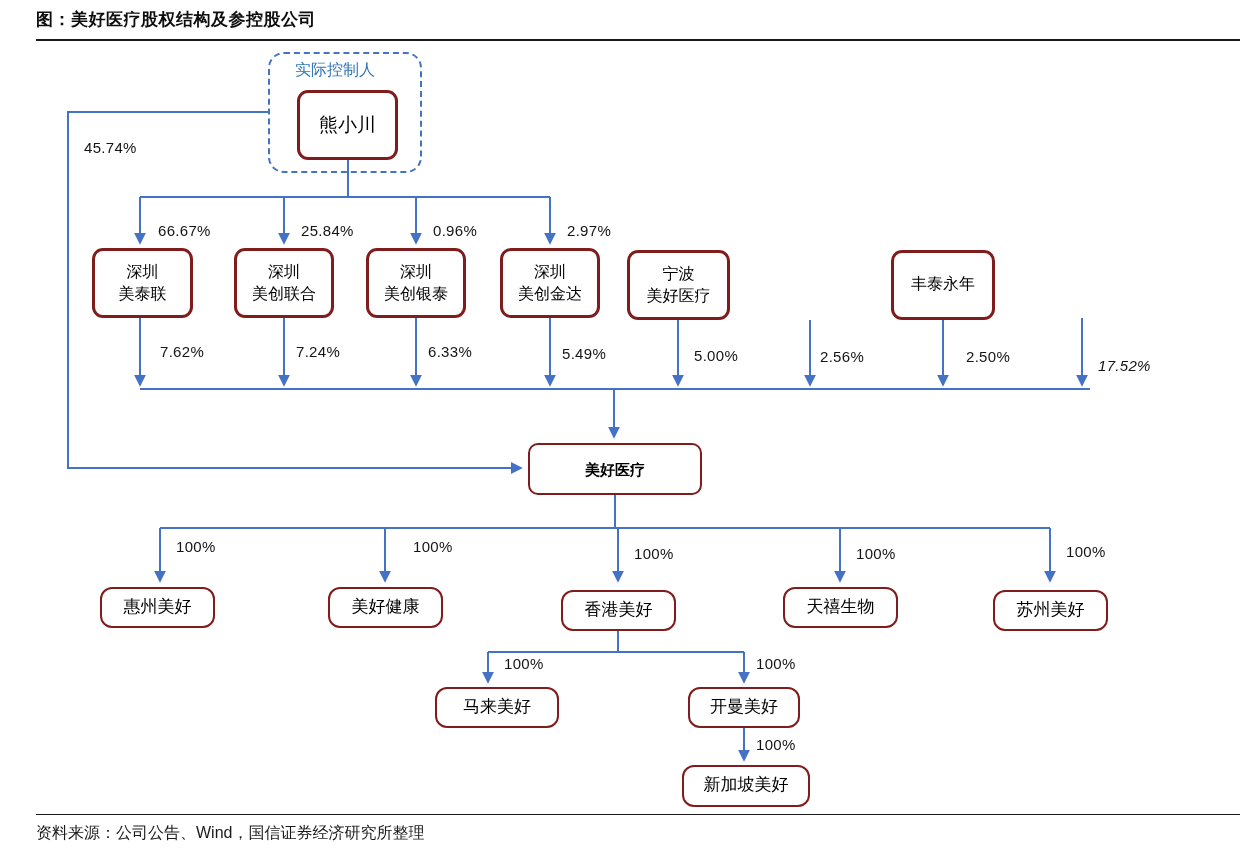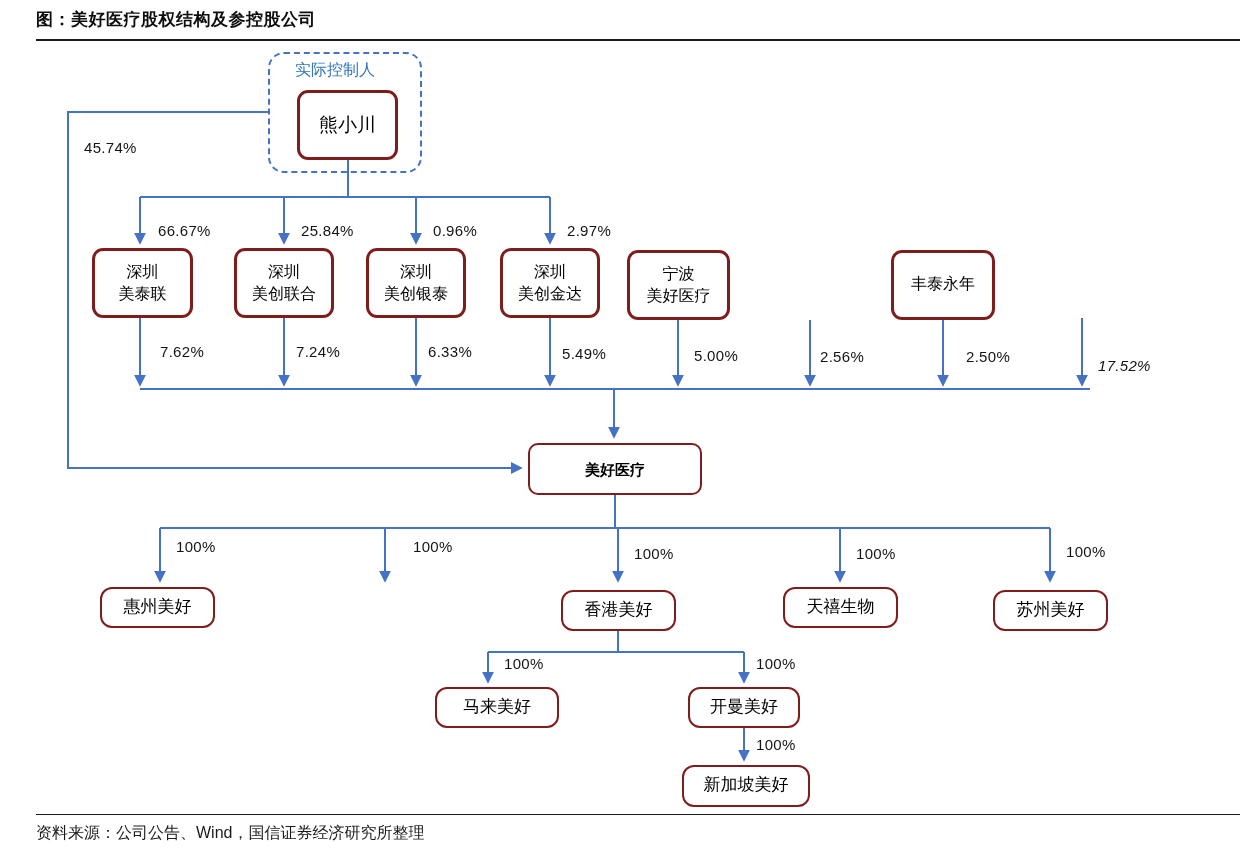--- a/index.html
+++ b/index.html
@@ -115,20 +115,23 @@
 
   </div>
 
   <div class="node company" style="left:528px; top:443px; width:174px; height:52px;">
     <span class="l1">美好医疗</span>
   </div>
 
   <div class="node small" style="left:100px; top:587px; width:115px; height:41px;">
     <span class="l1">惠州美好</span>
   </div>
+  <div class="node small" style="left:328px; top:587px; width:115px; height:41px;">
+    <span class="l1">美好健康</span>
+  </div>
   <div class="node small" style="left:561px; top:590px; width:115px; height:41px;">
     <span class="l1">香港美好</span>
   </div>
   <div class="node small" style="left:783px; top:587px; width:115px; height:41px;">
     <span class="l1">天禧生物</span>
   </div>
   <div class="node small" style="left:993px; top:590px; width:115px; height:41px;">
     <span class="l1">苏州美好</span>
   </div>
 

